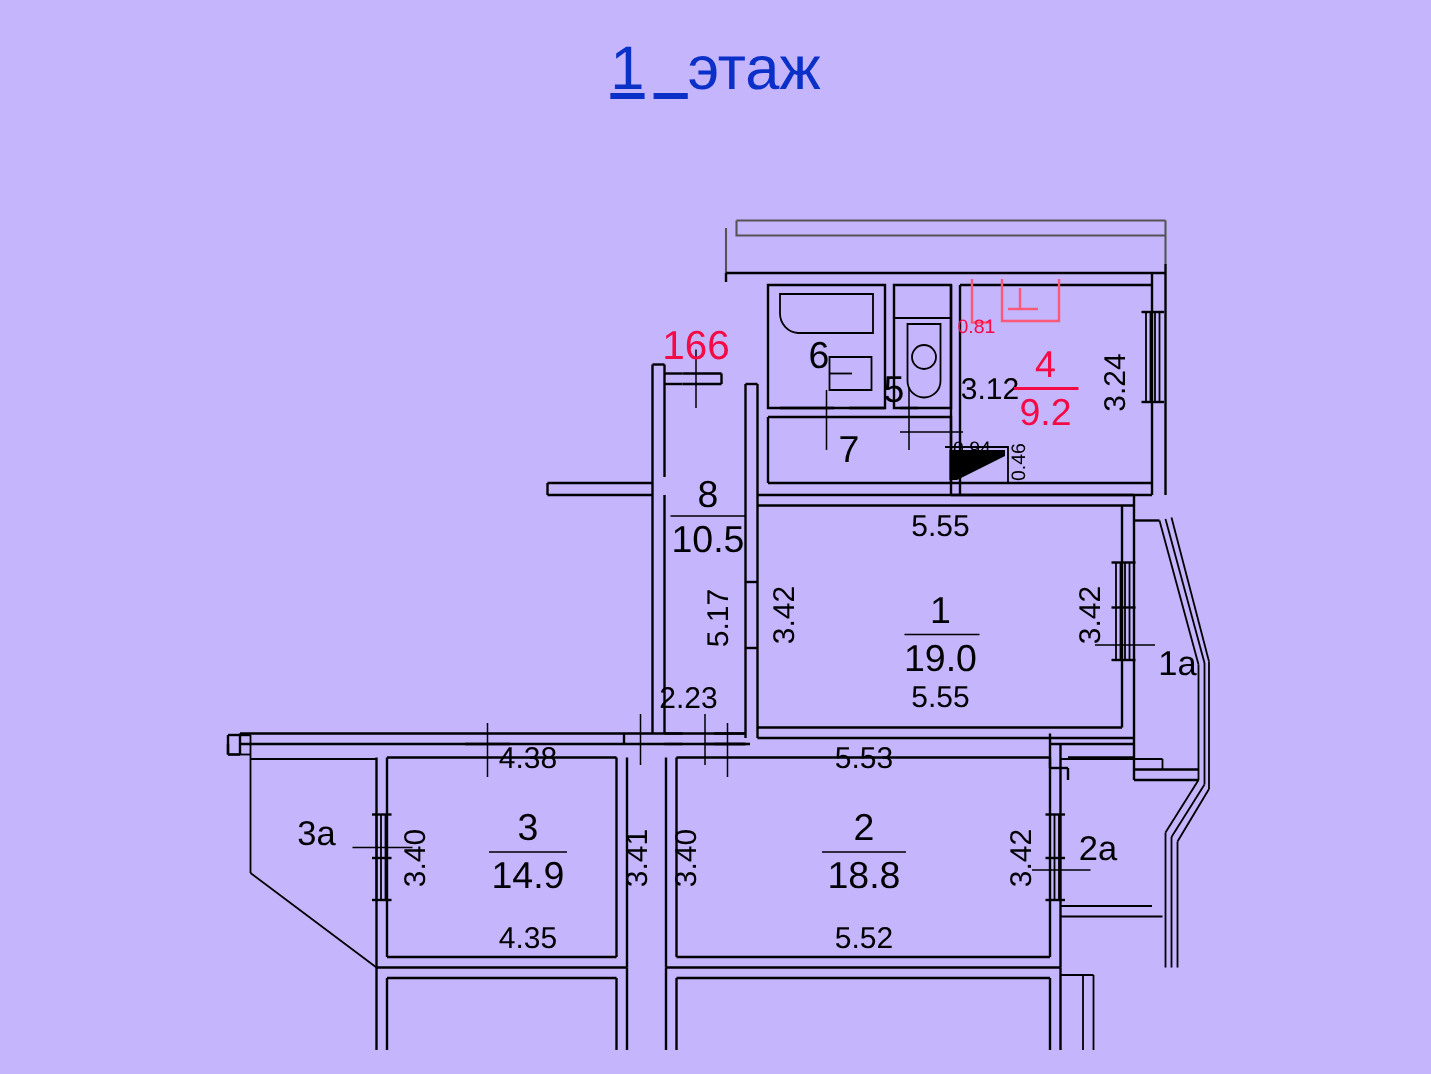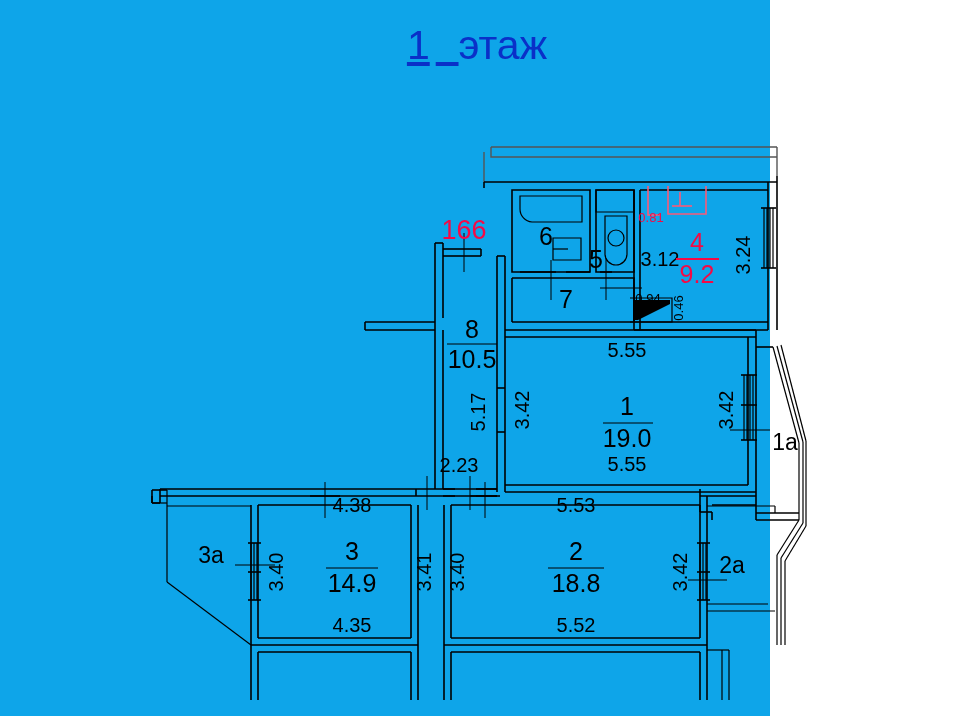--- a/index.html
+++ b/index.html
@@ -9,23 +9,23 @@
   }
   body {
     width: 954px;
     height: 716px;
     font-family: "Liberation Sans", sans-serif;
     overflow: hidden;
     position: relative;
   }
   #root {
     position: relative;
-    width: 770px;
+    width: 954px;
     height: 716px;
-    background: #0ea5e9;
+    background: #c4b5fd;
   }
   #title {
     position: absolute;
     left: 0;
     top: 22px;
     width: 954px;
     text-align: center;
     color: #0a30c8;
     font-size: 41px;
     font-family: "Liberation Sans", sans-serif;

